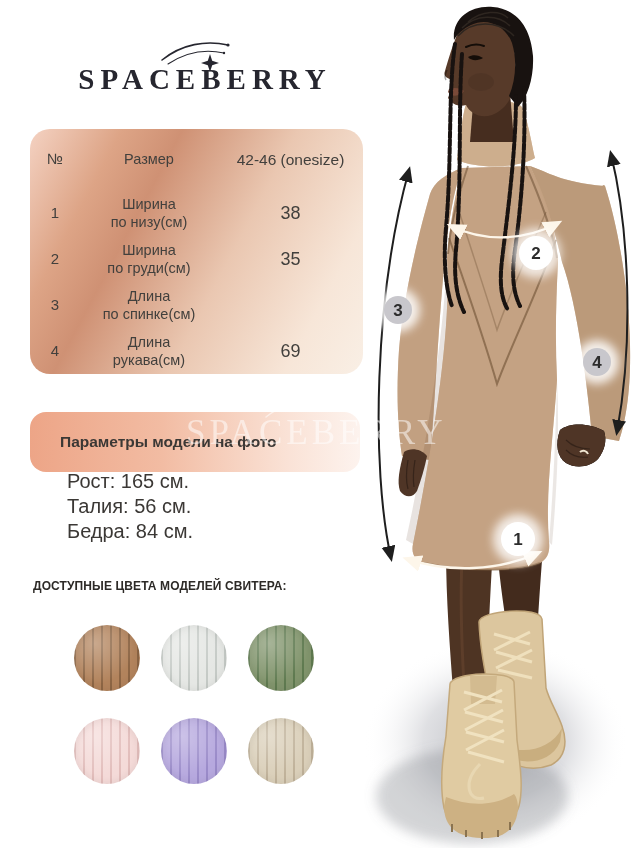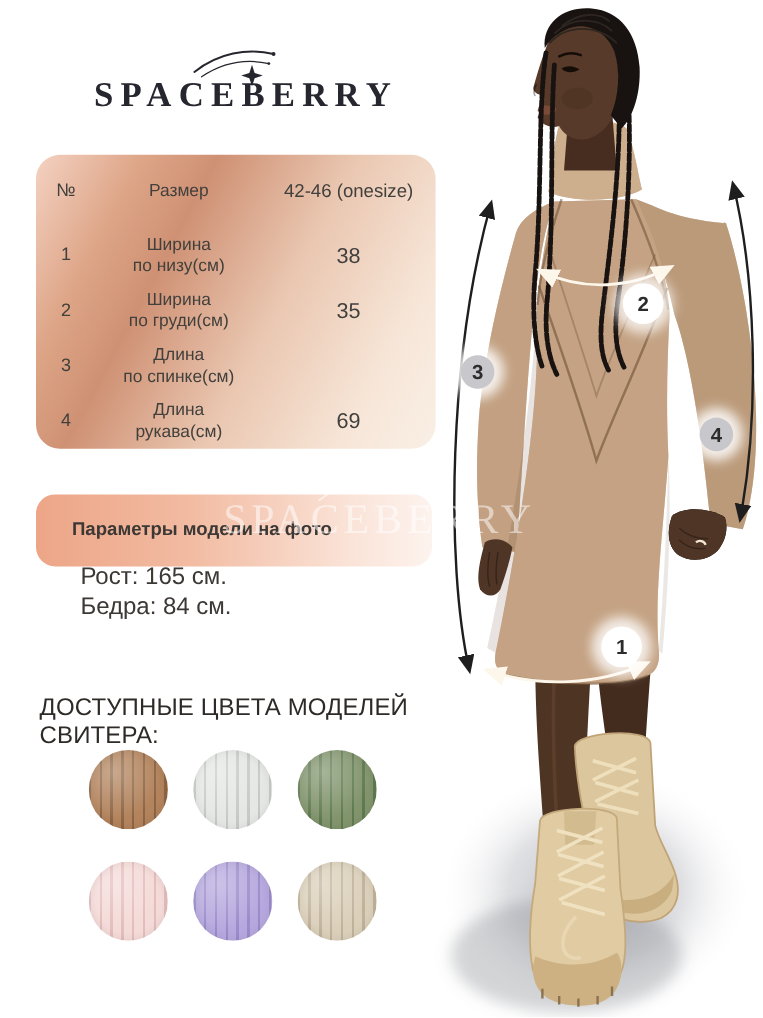--- a/index.html
+++ b/index.html
@@ -27,21 +27,21 @@
   
   .params-bar{position:absolute;left:30px;top:412px;width:330px;height:60px;
       border-radius:16px;display:flex;align-items:center;padding-left:30px;box-sizing:border-box;
       background:linear-gradient(90deg,#eda587 0%,#f2bca3 40%,#fae2d6 78%,#fdf3ee 100%);}
   .params-bar .bar-title{font-size:15.5px;font-weight:700;color:#3b3835;}
   .model-params{position:absolute;left:67px;top:471px;font-size:20px;color:#3b3835;}
   .model-params div{height:25px;line-height:20px;}
 
   
   .colors-heading{position:absolute;left:33px;top:579px;width:340px;
-      font-size:20px;font-weight:400;letter-spacing:0.1px;color:#2d2a27;}
+      font-size:12px;font-weight:700;letter-spacing:0.1px;color:#2d2a27;}
   .swatches{position:absolute;left:74px;top:625px;display:grid;
       grid-template-columns:repeat(3,66px);column-gap:21px;row-gap:27px;}
   .swatch{width:66px;height:66px;border-radius:50%;
       background:
         radial-gradient(circle at 32% 28%, rgba(255,255,255,0.30), rgba(255,255,255,0) 62%),
         repeating-linear-gradient(90deg, var(--stripe) 0 2px, var(--base) 2px 9px);
       box-shadow:inset 0 0 8px rgba(0,0,0,0.08);}
 
   
   .figure{position:absolute;left:350px;top:0;width:286px;height:848px;}
@@ -255,20 +255,21 @@
       </div>
       <div class="t-cell t-val">69</div>
     </div>
   </div>
 
   <div class="params-bar">
     <span class="bar-title">Параметры модели на фото</span>
   </div>
   <div class="model-params">
     <div>Рост: 165 см.</div>
+    <div>Талия: 56 см.</div>
     <div>Бедра: 84 см.</div>
   </div>
 
   <div class="colors-heading">ДОСТУПНЫЕ ЦВЕТА МОДЕЛЕЙ СВИТЕРА:</div>
   <div class="swatches">
     <div class="swatch" title="camel-brown" style="--base: #b2835c; --stripe: #8c6544;"></div>
     <div class="swatch" title="light-gray-melange" style="--base: #e5e7e4; --stripe: #c5cac6;"></div>
     <div class="swatch" title="sage-green" style="--base: #81946c; --stripe: #5f7a50;"></div>
     <div class="swatch" title="light-pink" style="--base: #f4dad8; --stripe: #e2bdbb;"></div>
     <div class="swatch" title="lavender" style="--base: #b6a8de; --stripe: #9a8bc9;"></div>

